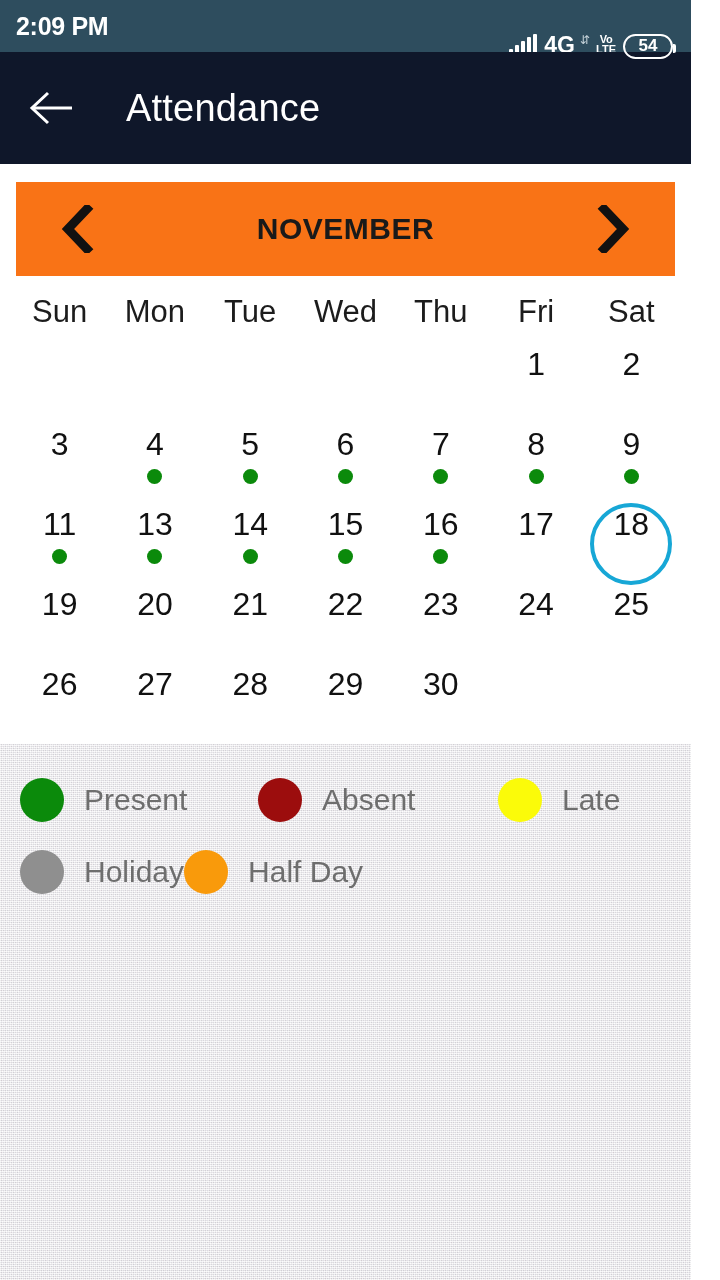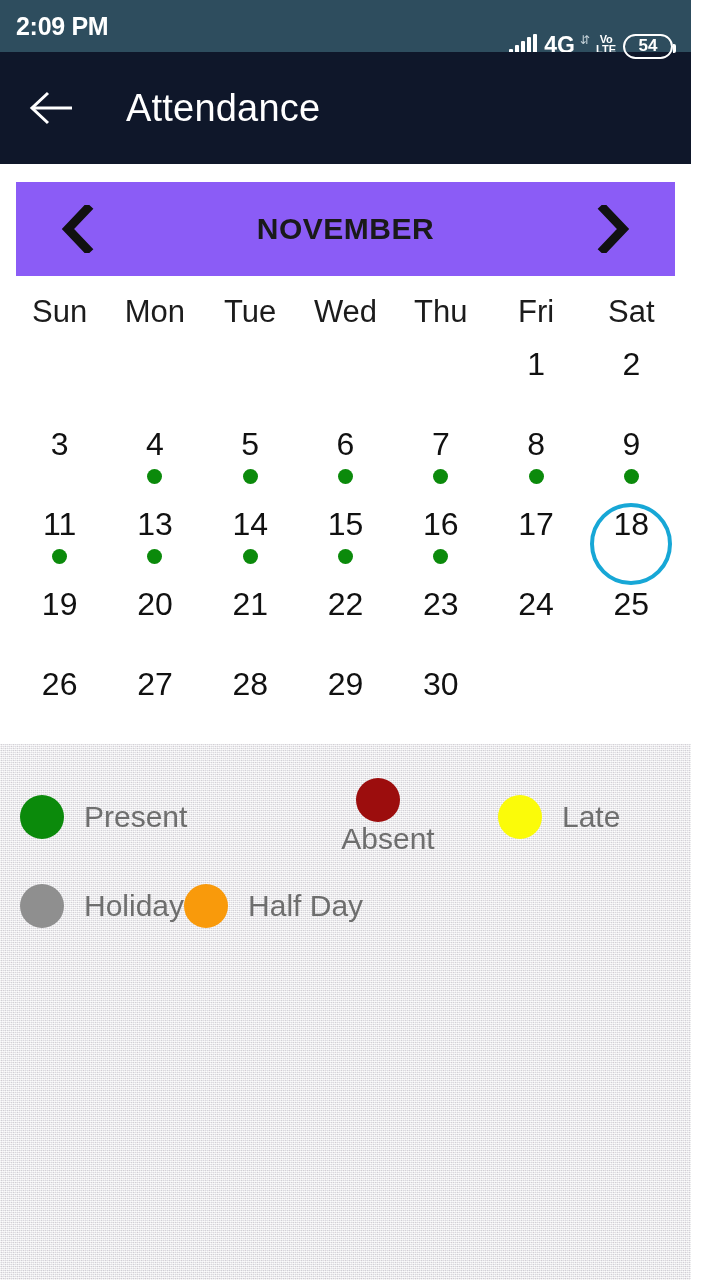--- a/index.html
+++ b/index.html
@@ -134,21 +134,21 @@
 
   
   .calendar-area {
     background: #ffffff;
     padding: 0;
     flex: 0 0 auto;
   }
   .month-bar {
     margin: 18px 16px 0 16px;
     height: 94px;
-    background: #8b5cf6;
+    background: #f97316;
     display: flex;
     align-items: center;
     justify-content: space-between;
     padding: 0 34px;
   }
   .month-nav {
     width: 56px;
     height: 56px;
     display: flex;
     align-items: center;
@@ -431,21 +431,21 @@
         </div>
       </div>
   </div>
 
   <div class="legend" id="legend">
       <div class="legend-row">
         <div class="legend-item" style="width: 238px;">
           <span class="legend-dot" style="background: rgb(11, 138, 11);"></span>
           <span class="legend-text">Present</span>
         </div>
-        <div class="legend-item" style="width: 240px; flex-direction: column;">
+        <div class="legend-item" style="width: 240px;">
           <span class="legend-dot" style="background: rgb(156, 13, 13);"></span>
           <span class="legend-text">Absent</span>
         </div>
         <div class="legend-item">
           <span class="legend-dot" style="background: rgb(251, 251, 9);"></span>
           <span class="legend-text">Late</span>
         </div>
       </div>
       <div class="legend-row">
         <div class="legend-item">

